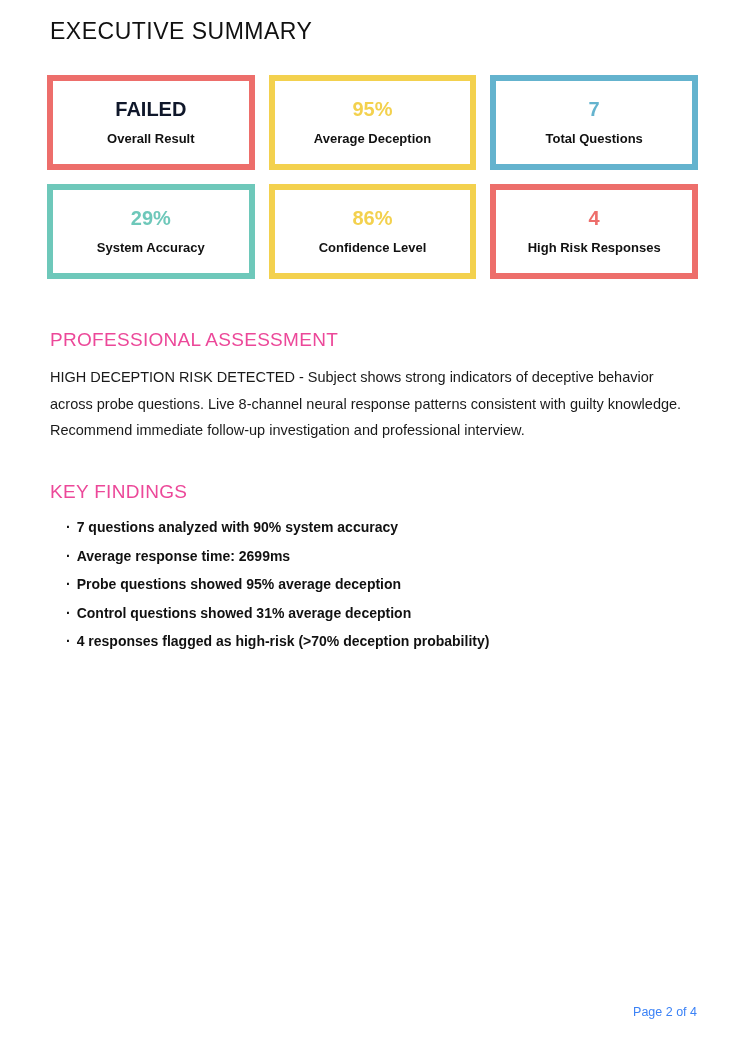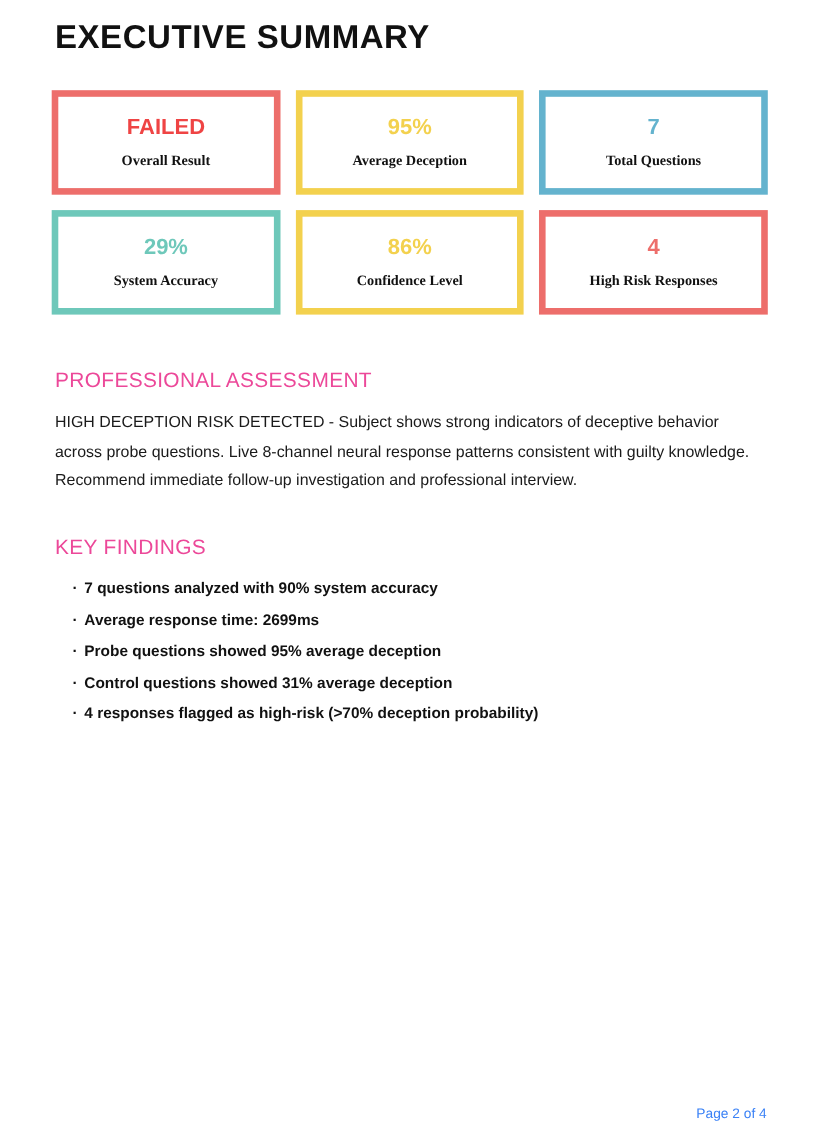--- a/index.html
+++ b/index.html
@@ -14,22 +14,22 @@
     height: 1044px;
     background: #ffffff;
     overflow: hidden;
   }
   .content {
     padding: 18px 45px 0 47px;
   }
   .page-title {
     margin-left: 3px;
     margin-top: 0;
-    font-size: 30px;
-    font-weight: bold;
+    font-size: 23px;
+    font-weight: normal;
     letter-spacing: 0.5px;
     color: #111111;
   }
   .cards-grid {
     margin-top: 30px;
     display: grid;
     grid-template-columns: repeat(3, 1fr);
     gap: 14px;
     width: 651px;
   }
@@ -46,21 +46,20 @@
   .stat-value {
     font-size: 20px;
     font-weight: bold;
     line-height: 1;
   }
   .stat-label {
     margin-top: 12px;
     font-size: 13px;
     font-weight: bold;
     color: #111111;
-    font-family: Liberation Serif, serif;
   }
   .section-heading {
     margin-left: 3px;
     font-size: 19px;
     font-weight: normal;
     color: #ec4899;
     letter-spacing: 0.3px;
   }
   .assessment-heading { margin-top: 50px; }
   .assessment-body {
@@ -101,21 +100,21 @@
 </head>
 <body>
 
 <div class="page">
   <div class="content">
 
     <h1 class="page-title">EXECUTIVE SUMMARY</h1>
 
     <div class="cards-grid">
       <div class="stat-card" style="border-color: rgb(237, 110, 107);">
-        <div class="stat-value" style="color: #ef4444;">FAILED</div>
+        <div class="stat-value" style="color: #0f172a;">FAILED</div>
         <div class="stat-label">Overall Result</div>
       </div>
       <div class="stat-card" style="border-color: rgb(243, 209, 78);">
         <div class="stat-value" style="color: rgb(243, 209, 78);">95%</div>
         <div class="stat-label">Average Deception</div>
       </div>
       <div class="stat-card" style="border-color: rgb(100, 179, 206);">
         <div class="stat-value" style="color: rgb(100, 179, 206);">7</div>
         <div class="stat-label">Total Questions</div>
       </div>

